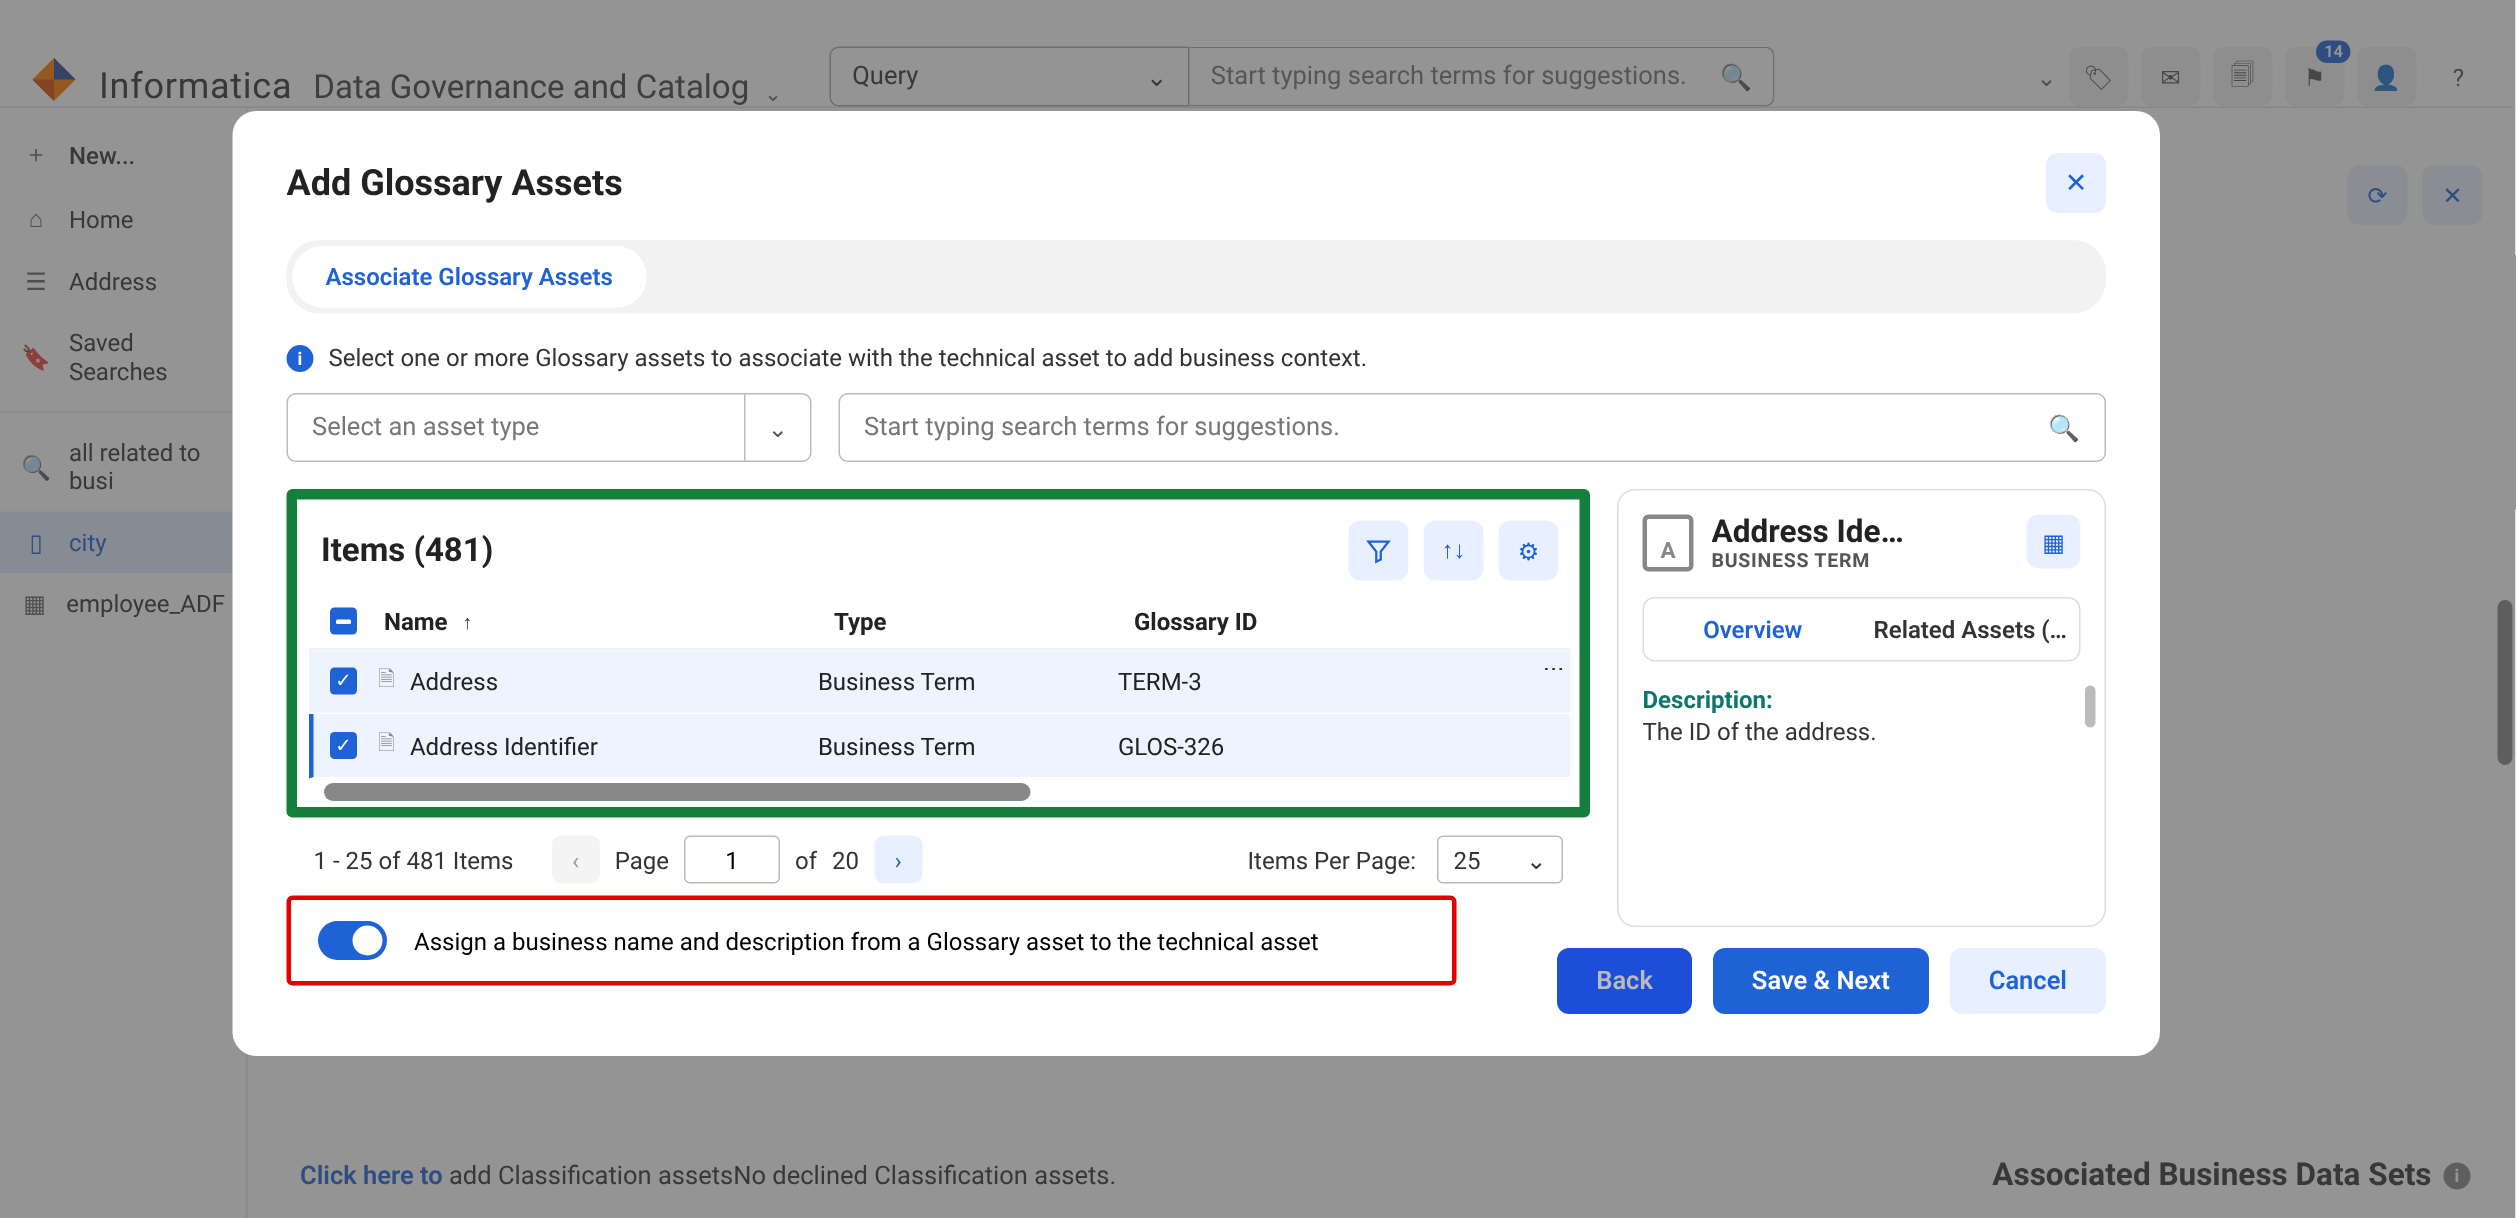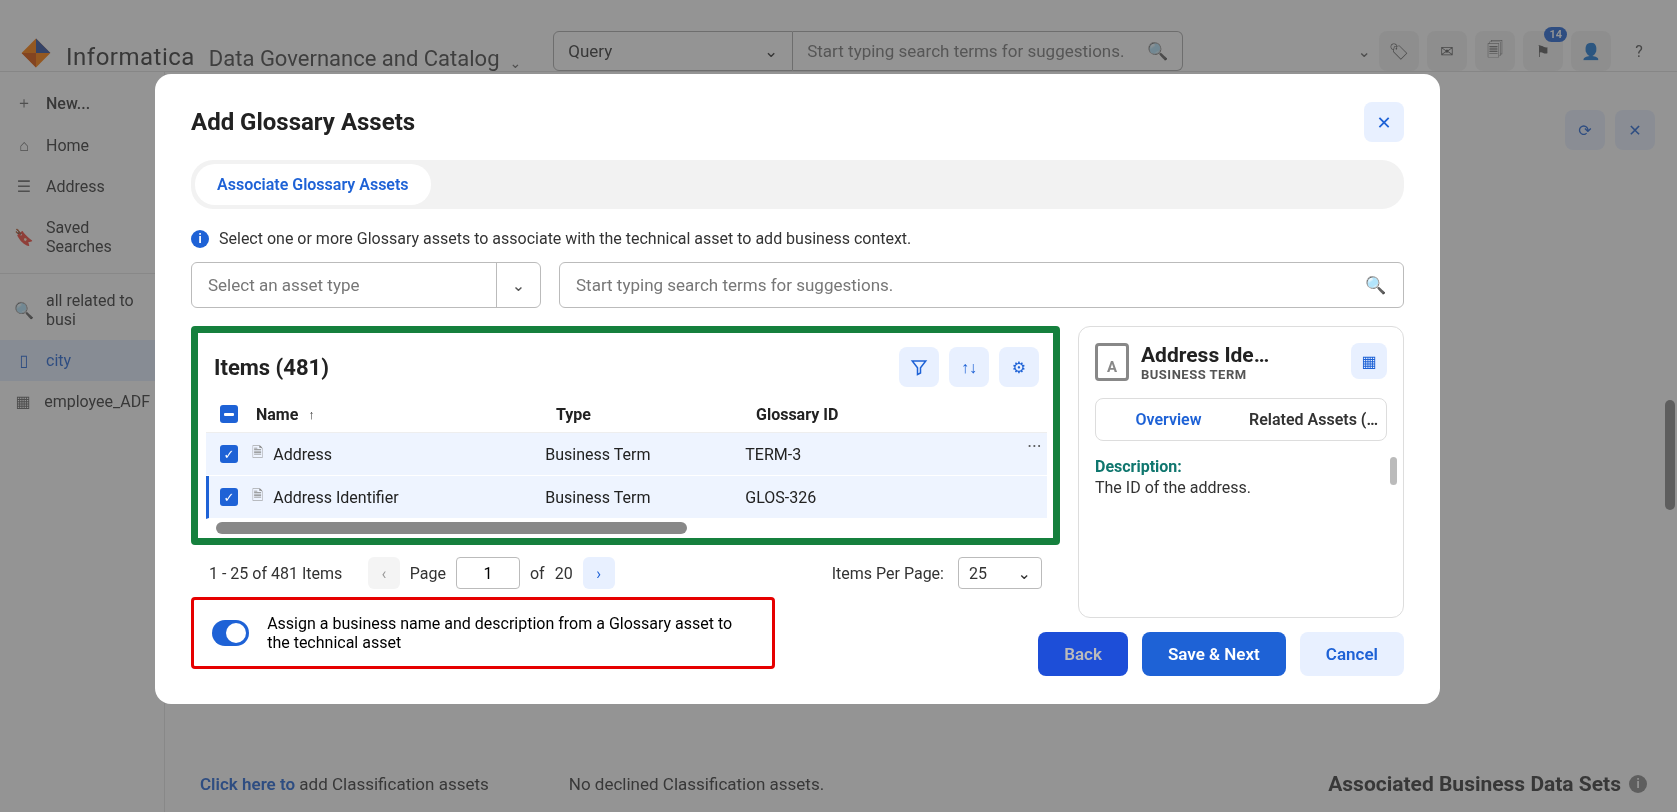--- a/index.html
+++ b/index.html
@@ -56,21 +56,21 @@
 .doc-ic{color:#888;font-size:14px;margin-left:14px;margin-right:10px}
 .sort-arr{font-size:13px;color:#333}
 .more-dots{position:absolute;right:4px;top:6px;color:#333;writing-mode:vertical-lr;font-size:14px;letter-spacing:-3px}
 .hscroll{height:12px;background:#888;border-radius:6px;margin:3px 10px 0;width:56%}
 .pager-row{display:flex;align-items:center;padding:12px 18px 0;font-size:16px;color:#333;gap:14px}
 .pg-btn{width:32px;height:32px;border-radius:6px;background:#f4f4f4;display:flex;align-items:center;justify-content:center;color:#999}
 .pg-btn.act{background:#e8f0ff;color:#1e62d6}
 .pg-in{width:64px;height:32px;border:1px solid #bbb;border-radius:4px;text-align:center;font-size:16px}
 .ipp-sel{width:84px;height:32px;border:1px solid #bbb;border-radius:4px;display:flex;align-items:center;justify-content:space-between;padding:0 10px;font-size:16px}
 .pager-left{display:flex;align-items:center;gap:10px;margin-left:auto;margin-right:auto;transform:translateX(-60px)}
-.toggle-row{display:flex;align-items:center;gap:18px;padding:14px 18px;border:3px solid #e60000;border-radius:4px;margin-top:8px;width:584px}
+.toggle-row{display:flex;align-items:center;gap:18px;padding:14px 18px;border:3px solid #e60000;border-radius:4px;margin-top:8px;width:780px}
 .toggle{width:46px;height:26px;border-radius:13px;background:#1e62d6;position:relative}
 .toggle::after{content:"";position:absolute;right:3px;top:3px;width:20px;height:20px;border-radius:50%;background:#fff}
 .footer-btns{display:flex;gap:14px;justify-content:flex-end;margin-top:14px}
 .btn{padding:12px 26px;border-radius:8px;font-size:17px;font-weight:600;border:none}
 .btn.back{background:#1d4ed8;color:#bbb}
 .btn.pri{background:#1e62d6;color:#fff}
 .btn.sec{background:#e8f0ff;color:#1e62d6}
 .detail{width:326px;border:1px solid #ddd;border-radius:12px;padding:16px;display:flex;flex-direction:column;position:relative}
 .det-head{display:flex;align-items:flex-start;gap:12px;margin-bottom:16px}
 .det-ic{width:34px;height:38px;border:3px solid #888;border-radius:4px;display:flex;align-items:flex-end;justify-content:center;font-size:15px;font-weight:700;color:#888;padding-bottom:2px}
@@ -171,21 +171,21 @@
     <div class="bg-btn">⟳</div>
     <div class="bg-btn">✕</div>
   </div>
   <div class="bg-upd">UPDATED</div>
   <div class="bg-date">3, 2022, 12:11 AM</div>
   <div class="bg-hist">istory</div>
   <div class="bg-noit">show.</div>
 </div>
 
 <div class="bg-bottom">
-  <div style="display:flex;gap:80px;align-items:flex-start">
+  <div style="display:flex;align-items:flex-start">
     <span><span class="bg-link">Click here to</span><span> add Classification assets</span></span>
     <span>No declined Classification assets.</span>
   </div>
   <div class="bg-assoc">
       <span>Associated Business Data Sets</span>
       <span class="info-circ">i</span>
     </div>
 </div>
 
 <div class="v-scroll"></div>

